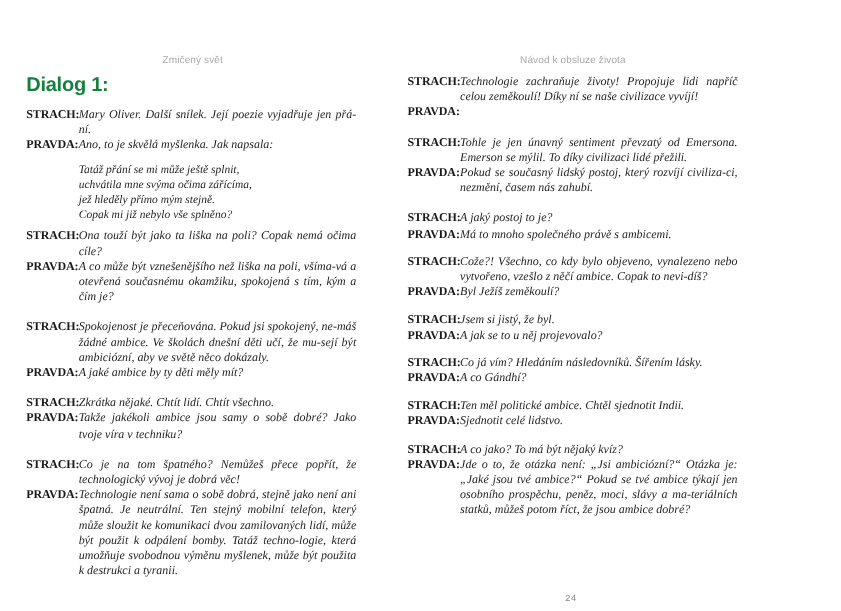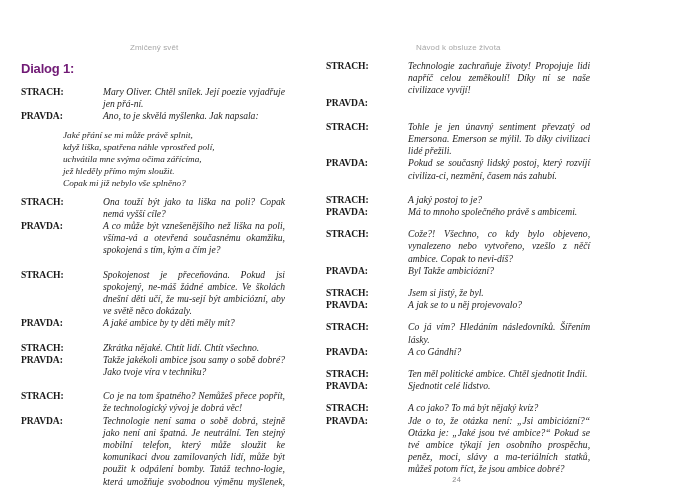--- a/index.html
+++ b/index.html
@@ -25,26 +25,26 @@
     }
     .page.left .folio { padding-left: 146px; }
     .page.right .folio { padding-left: 156px; font-family: Liberation Mono, monospace; }
 
     .content { position: absolute; top: 0; }
     .page.left .content { left: 21px; width: 264px; top: 44px; }
     .page.right .content { left: 30px; width: 264px; top: 44px; }
 
     .chapter-title {
       font-family: "Liberation Sans", "DejaVu Sans", sans-serif;
-      font-weight: bold; font-size: 13px; color: #701a75;
+      font-weight: bold; font-size: 16px; color: #15803d;
       margin: 0 0 8px 0; line-height: 18px; letter-spacing: -0.2px;
     }
     .exchange { margin: 0 0 12px 0; }
     .exchange.tight { margin-bottom: 10px; }
-    .turn { display: flex; font-size: 9.6px; line-height: 12.2px; gap: 40px; }
+    .turn { display: flex; font-size: 9.6px; line-height: 12.2px; }
     .speaker {
       flex: 0 0 auto; width: 42px; font-weight: bold; white-space: nowrap;
       letter-spacing: -0.1px; color: #1a1a1a;
     }
     .utterance {
       flex: 1 1 auto; text-align: justify; hyphens: manual; font-style: italic;
     }
     .poem {
       margin: 6px 0 6px 42px; font-style: italic;
       font-size: 9.2px; line-height: 12.2px;
@@ -57,36 +57,35 @@
 <div class="spread">
 
   <div class="page left">
     <div class="running-head">Zmičený svět</div>
     <div class="content">
       <h1 class="chapter-title">Dialog 1:</h1>
 
       <div class="exchange">
         <div class="turn">
           <span class="speaker">STRACH:</span>
-          <span class="utterance">Mary Oliver. Chtěl snílek. Její poezie vyjadřuje jen přá-ní.</span>
+          <span class="utterance">Mary Oliver. Další snílek. Její poezie vyjadřuje jen přá-ní.</span>
         </div>
         <div class="turn">
           <span class="speaker">PRAVDA:</span>
           <span class="utterance">Ano, to je skvělá myšlenka. Jak napsala:</span>
         </div>
         <div class="poem">
-          <div>Jaké přání se mi může právě splnit,</div>
-          <div>když liška, spatřena náhle vprostřed polí,</div>
+          <div>Tatáž přání se mi může ještě splnit,</div>
           <div>uchvátila mne svýma očima zářícíma,</div>
-          <div>jež hleděly přímo mým sloužit.</div>
+          <div>jež hleděly přímo mým stejně.</div>
           <div>Copak mi již nebylo vše splněno?</div>
         </div>
         <div class="turn">
           <span class="speaker">STRACH:</span>
-          <span class="utterance">Ona touží být jako ta liška na poli? Copak nemá vyšší cíle?</span>
+          <span class="utterance">Ona touží být jako ta liška na poli? Copak nemá očima cíle?</span>
         </div>
         <div class="turn">
           <span class="speaker">PRAVDA:</span>
           <span class="utterance">A co může být vznešenějšího než liška na poli, všíma-vá a otevřená současnému okamžiku, spokojená s tím, kým a čím je?</span>
         </div>
       </div>
 
       <div class="exchange">
         <div class="turn">
           <span class="speaker">STRACH:</span>
@@ -158,21 +157,21 @@
         </div>
       </div>
 
       <div class="exchange tight">
         <div class="turn">
           <span class="speaker">STRACH:</span>
           <span class="utterance">Cože?! Všechno, co kdy bylo objeveno, vynalezeno nebo vytvořeno, vzešlo z něčí ambice. Copak to nevi-díš?</span>
         </div>
         <div class="turn">
           <span class="speaker">PRAVDA:</span>
-          <span class="utterance">Byl Takže ambiciózní?</span>
+          <span class="utterance">Byl Ježíš zeměkoulí?</span>
         </div>
       </div>
 
       <div class="exchange tight">
         <div class="turn">
           <span class="speaker">STRACH:</span>
           <span class="utterance">Jsem si jistý, že byl.</span>
         </div>
         <div class="turn">
           <span class="speaker">PRAVDA:</span>

